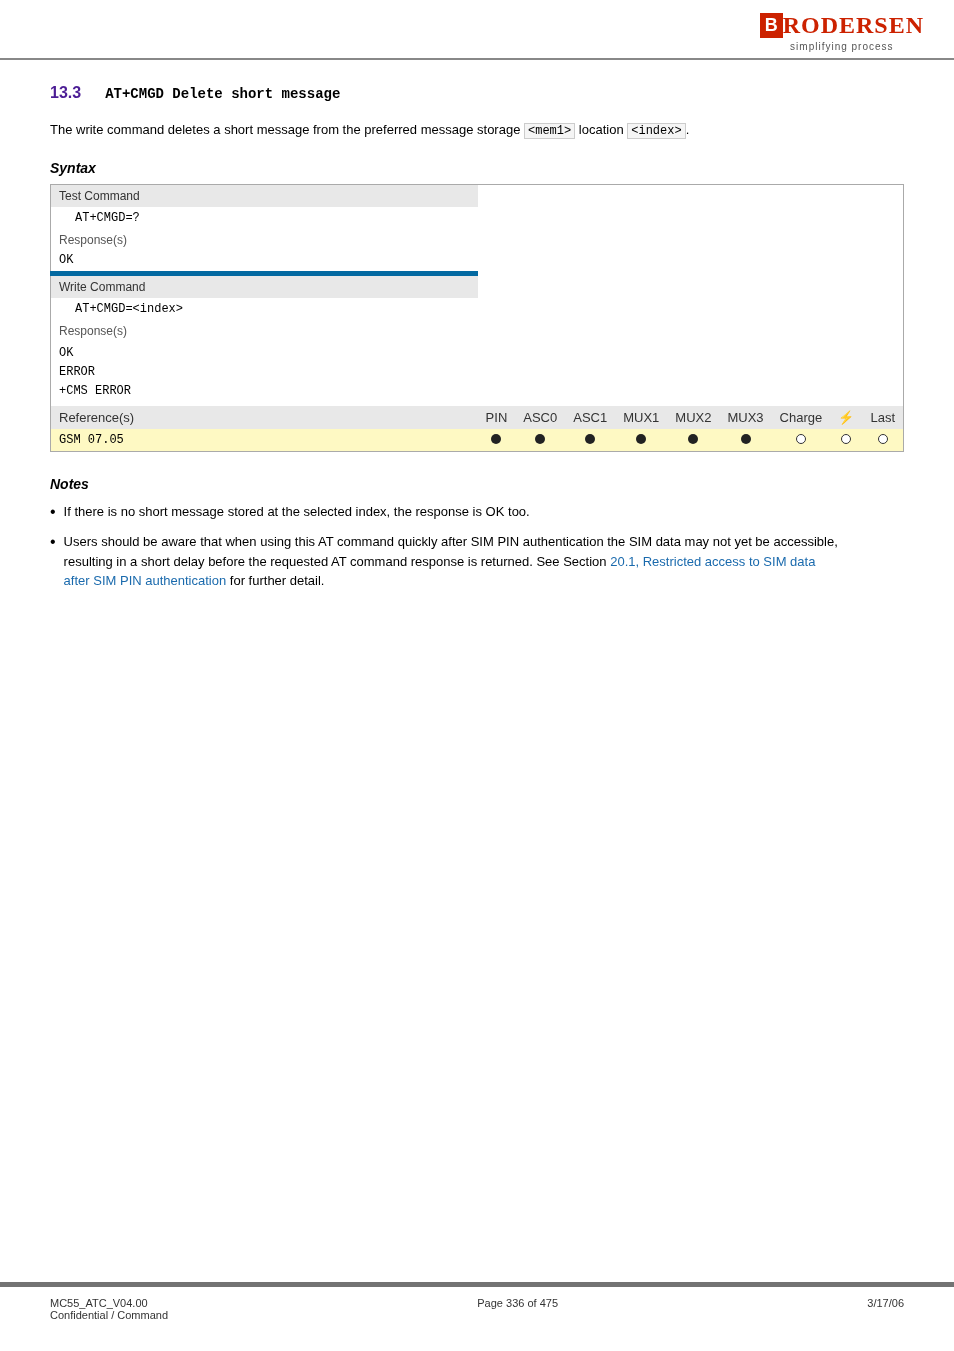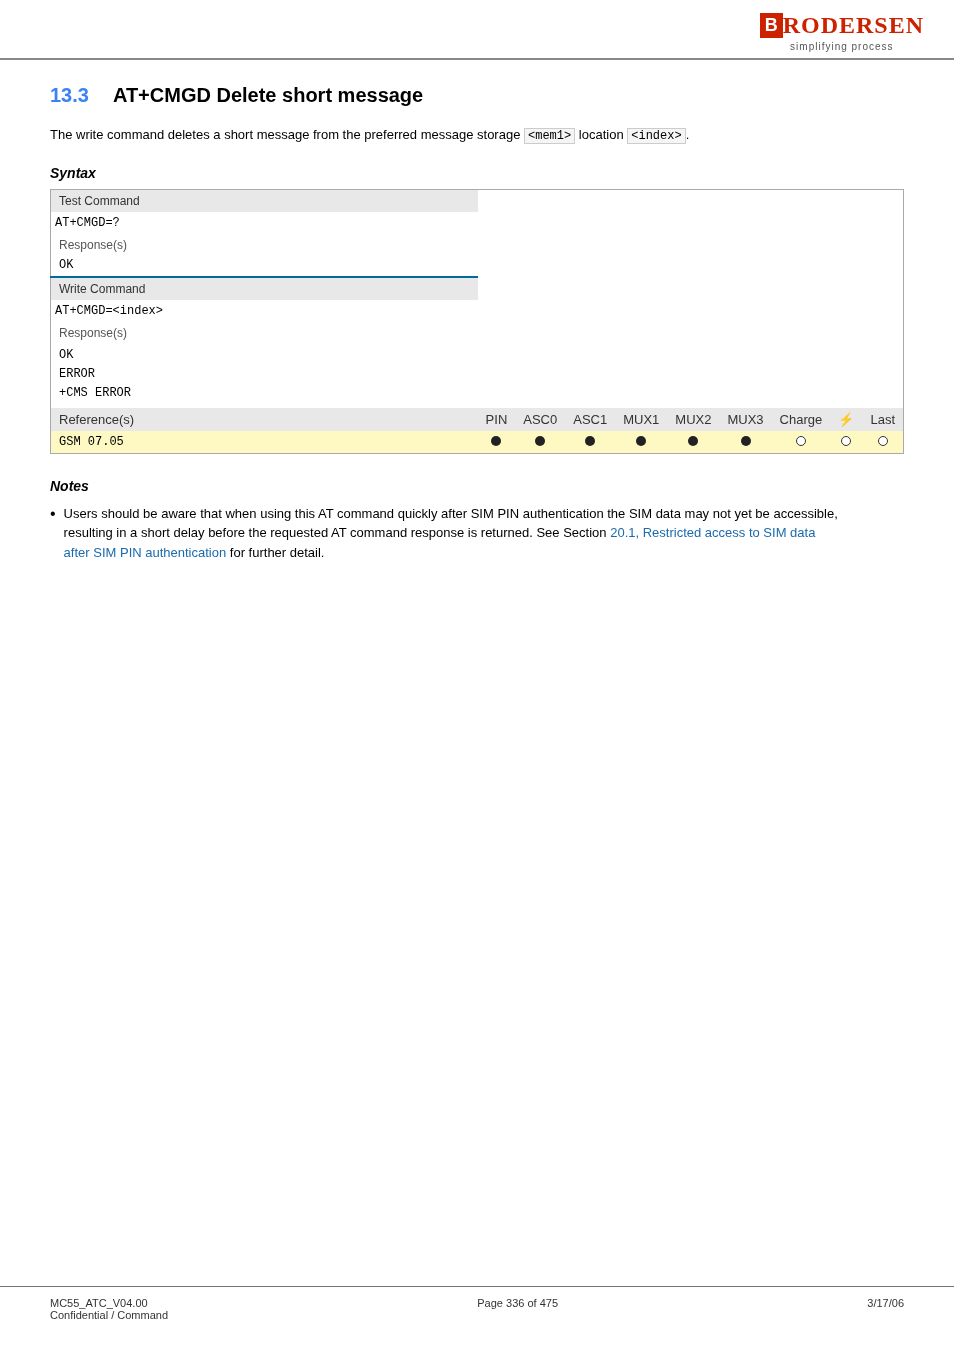--- a/index.html
+++ b/index.html
@@ -46,29 +46,30 @@
 
     
     .section-heading {
       display: flex;
       align-items: baseline;
       gap: 24px;
       margin-bottom: 18px;
     }
 
     .section-number {
-      font-size: 20px;
+      font-size: 16px;
       font-weight: bold;
-      color: #3b82f6;
+      color: #4c1d95;
     }
 
     .section-title {
-      font-size: 20px;
+      font-size: 14px;
       font-weight: bold;
       color: #000;
+      font-family: Liberation Mono, monospace;
     }
 
     
     .intro-para {
       font-size: 13px;
       margin-bottom: 20px;
       line-height: 1.5;
     }
 
     .intro-para code {
@@ -99,32 +100,32 @@
     .syntax-table tr td {
       padding: 4px 8px;
       border: none;
     }
 
     .syntax-table .row-header td {
       background: #e8e8e8;
       font-weight: normal;
       color: #333;
       font-size: 12px;
-      border-top: 2px solid #0369a1;
+      border-top: 5px solid #0369a1;
     }
 
     .syntax-table .row-header:first-child td {
       border-top: none;
     }
 
     .syntax-table .row-code td {
       font-family: "Courier New", monospace;
       font-size: 12px;
       background: #fff;
-      padding-left: 4px;
+      padding-left: 24px;
     }
 
     .syntax-table .row-label td {
       color: #555;
       font-size: 12px;
       padding-top: 4px;
       padding-bottom: 2px;
     }
 
     .syntax-table .row-value td {
@@ -224,21 +225,21 @@
 
     
     .footer {
       position: absolute;
       bottom: 20px;
       left: 0;
       right: 0;
       display: flex;
       justify-content: space-between;
       padding: 10px 50px;
-      border-top: 1px solid #737373;
+      border-top: 5px solid #737373;
       font-size: 11px;
       color: #333;
     }
 
     .footer-left, .footer-center, .footer-right {
       display: flex;
       flex-direction: column;
     }
 
     .footer-center {
@@ -374,20 +375,23 @@
           <td><span class="dot-empty"></span></td>
           <td><span class="dot-empty"></span></td>
           <td><span class="dot-empty"></span></td>
         </tr>
       </tbody>
     </table>
 
     <div class="notes-heading">Notes</div>
 
     <ul class="notes-list">
+      <li>
+        <span class="note-text">If there is no short message stored at the selected index, the response is OK too.</span>
+      </li>
       <li>
         <span class="note-text">
           Users should be aware that when using this AT command quickly after SIM PIN authentication the SIM data may not yet be accessible, resulting in a short delay before the requested AT command response is returned. See Section <a class="link-text" href="#">20.1, Restricted access to SIM data after SIM PIN authentication</a> for further detail.
         </span>
       </li>
     </ul>
 
   </div>
 
   <div class="footer">

